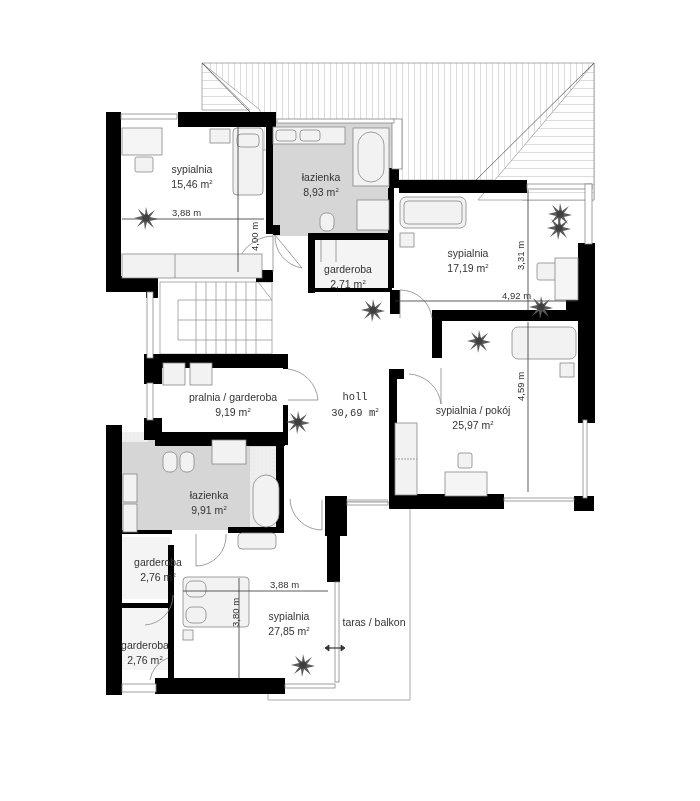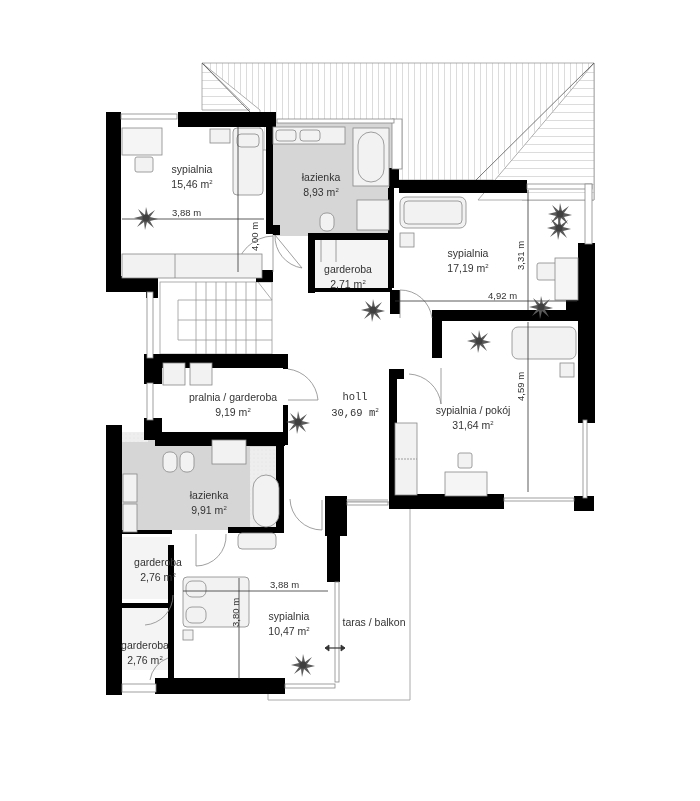--- a/index.html
+++ b/index.html
@@ -248,41 +248,41 @@
 <div class="lbl" style="left:233px;top:391px;">
   <div>pralnia / garderoba</div>
   <div><span>9,19 m</span><sup>2</sup></div>
 </div>
 <div class="lbl" style="left:355px;top:391px;font-family:Liberation Mono, monospace;">
   <div>holl</div>
   <div><span>30,69 m</span><sup>2</sup></div>
 </div>
 <div class="lbl" style="left:473px;top:404px;">
   <div>sypialnia / pokój</div>
-  <div><span>31,64 m</span><sup>2</sup></div>
+  <div><span>25,97 m</span><sup>2</sup></div>
 </div>
 <div class="lbl" style="left:209px;top:489px;">
   <div>łazienka</div>
   <div><span>9,91 m</span><sup>2</sup></div>
 </div>
 <div class="lbl" style="left:158px;top:556px;">
   <div>garderoba</div>
   <div><span>2,76 m</span><sup>2</sup></div>
 </div>
 <div class="lbl" style="left:289px;top:610px;">
   <div>sypialnia</div>
-  <div><span>10,47 m</span><sup>2</sup></div>
+  <div><span>27,85 m</span><sup>2</sup></div>
 </div>
 <div class="lbl" style="left:145px;top:639px;">
   <div>garderoba</div>
   <div><span>2,76 m</span><sup>2</sup></div>
 </div>
 <div class="lbl" style="left:374px;top:616px;">
   <div>taras / balkon</div>
 </div>
 
 <div class="dim" style="left:172px;top:207px;">3,88 m</div>
 <div class="dim v" style="left:249px;top:251px;">4,00 m</div>
 <div class="dim v" style="left:515px;top:270px;">3,31 m</div>
-<div class="dim" style="left:488px;top:290px;">4,92 m</div>
+<div class="dim" style="left:502px;top:290px;">4,92 m</div>
 <div class="dim v" style="left:515px;top:401px;">4,59 m</div>
 <div class="dim" style="left:270px;top:579px;">3,88 m</div>
 <div class="dim v" style="left:230px;top:627px;">3,80 m</div>
 
 </body></html>

